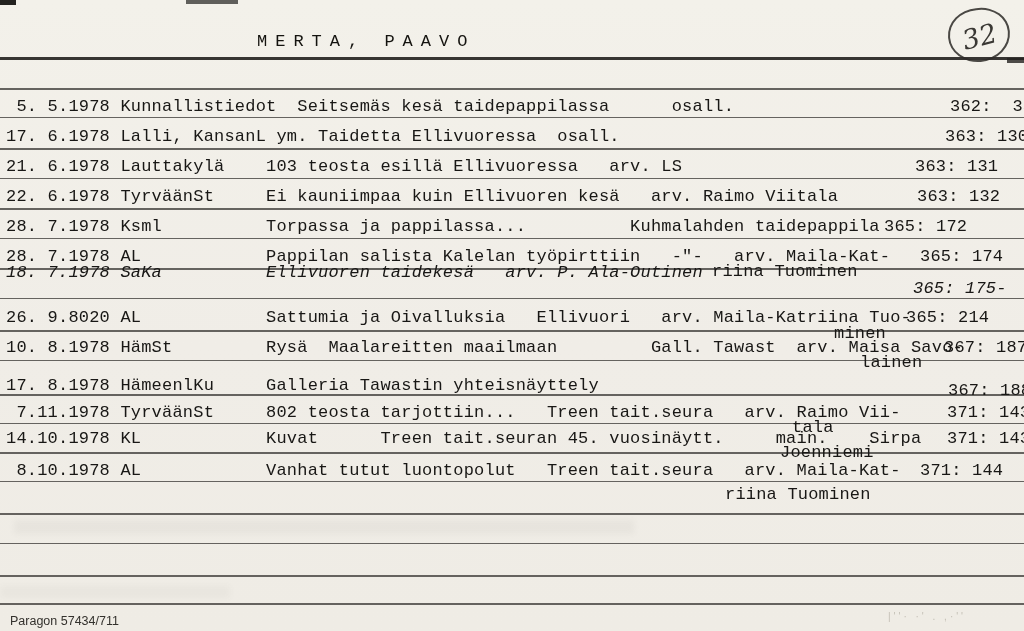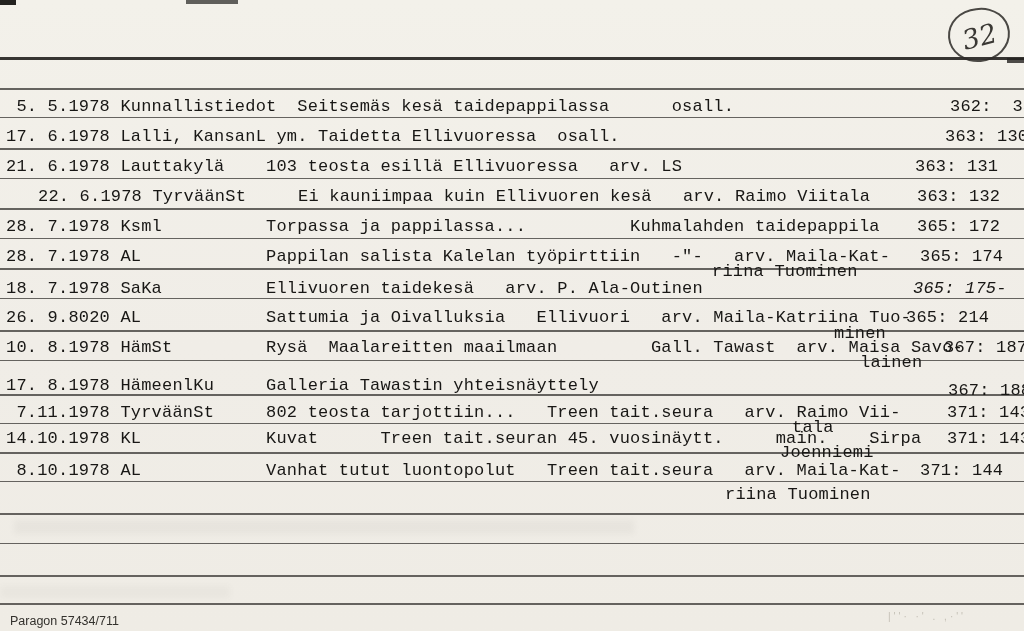--- a/index.html
+++ b/index.html
@@ -24,20 +24,21 @@
   .pencil{position:absolute;left:888px;top:611px;font:10px "Liberation Sans",sans-serif;
           color:#c3bfb5;letter-spacing:3px;white-space:pre;}
   .artifact{position:absolute;background:#23221f;}
   .smudge{position:absolute;background:#55524c;filter:blur(3px);}
 </style>
 </head>
 <body>
 
 <div class="card">
 
+  <div class="title">MERTA, PAAVO</div>
 
   <div class="circle">
     <span>32</span>
   </div>
 
   <div id="rows">
       <div class="rule thick" style="top: 57px; height: 3px;"></div>
       <div class="rule" style="top: 88px; height: 2px;"></div>
       <div class="rule" style="top: 117px; height: 1px;"></div>
       <div class="rule" style="top: 148px; height: 2px;"></div>
@@ -55,28 +56,28 @@
       <div class="rule" style="top: 513px; height: 2px;"></div>
       <div class="rule" style="top: 543px; height: 1px;"></div>
       <div class="rule" style="top: 575px; height: 2px;"></div>
       <div class="rule" style="top: 603px; height: 2px;"></div>
       <div class="tw line" style="top: 98px;"> 5. 5.1978 Kunnallistiedot  Seitsemäs kesä taidepappilassa      osall.</div>
       <div class="tw" style="left: 912px; top: 98px; margin-left: 38px;">362:  33</div>
       <div class="tw line" style="top: 128px;">17. 6.1978 Lalli, KansanL ym. Taidetta Ellivuoressa  osall.</div>
       <div class="tw" style="left: 913px; top: 128px; margin-left: 32px;">363: 130-</div>
       <div class="tw line" style="top: 158px;">21. 6.1978 Lauttakylä    103 teosta esillä Ellivuoressa   arv. LS</div>
       <div class="tw" style="left: 915px; top: 158px;">363: 131</div>
-      <div class="tw line" style="top: 188px; margin-left: 32px;">22. 6.1978 TyrväänSt     Ei kauniimpaa kuin Ellivuoren kesä   arv. Raimo Viitala</div>
+      <div class="tw line" style="top: 188px;">22. 6.1978 TyrväänSt     Ei kauniimpaa kuin Ellivuoren kesä   arv. Raimo Viitala</div>
       <div class="tw" style="left: 917px; top: 188px;">363: 132</div>
       <div class="tw line" style="top: 218px;">28. 7.1978 Ksml          Torpassa ja pappilassa...          Kuhmalahden taidepappila</div>
-      <div class="tw" style="left: 917px; top: 218px;">365: 172</div>
+      <div class="tw" style="left: 884px; top: 218px;">365: 172</div>
       <div class="tw line" style="top: 248px;">28. 7.1978 AL            Pappilan salista Kalelan työpirttiin   -"-   arv. Maila-Kat-</div>
       <div class="tw" style="left: 920px; top: 248px;">365: 174</div>
       <div class="tw" style="left: 712px; top: 263px;">riina Tuominen</div>
-      <div class="tw line" style="top: 280px;">18. 7.1978 SaKa          Ellivuoren taidekesä   arv. P. Ala-Outinen</div>
+      <div class="tw line" style="top: 264px; font-style: italic;">18. 7.1978 SaKa          Ellivuoren taidekesä   arv. P. Ala-Outinen</div>
       <div class="tw" style="left: 913px; top: 280px; font-style: italic;">365: 175-</div>
       <div class="tw line" style="top: 309px;">26. 9.8020 AL            Sattumia ja Oivalluksia   Ellivuori   arv. Maila-Katriina Tuo-</div>
       <div class="tw" style="left: 906px; top: 309px;">365: 214</div>
       <div class="tw" style="left: 834px; top: 325px;">minen</div>
       <div class="tw line" style="top: 339px;">10. 8.1978 HämSt         Rysä  Maalareitten maailmaan         Gall. Tawast  arv. Maisa Savo-</div>
       <div class="tw" style="left: 944px; top: 339px;">367: 187</div>
       <div class="tw" style="left: 860px; top: 354px;">lainen</div>
       <div class="tw line" style="top: 377px;">17. 8.1978 HämeenlKu     Galleria Tawastin yhteisnäyttely</div>
       <div class="tw" style="left: 948px; top: 382px;">367: 188</div>
       <div class="tw line" style="top: 404px;"> 7.11.1978 TyrväänSt     802 teosta tarjottiin...   Treen tait.seura   arv. Raimo Vii-</div>

